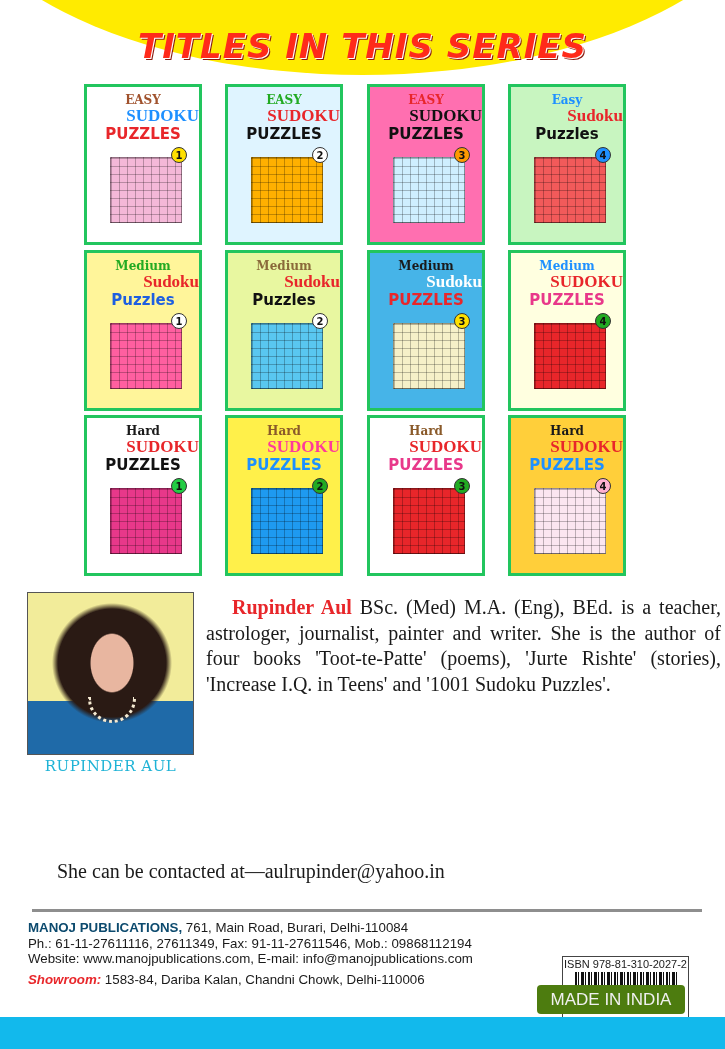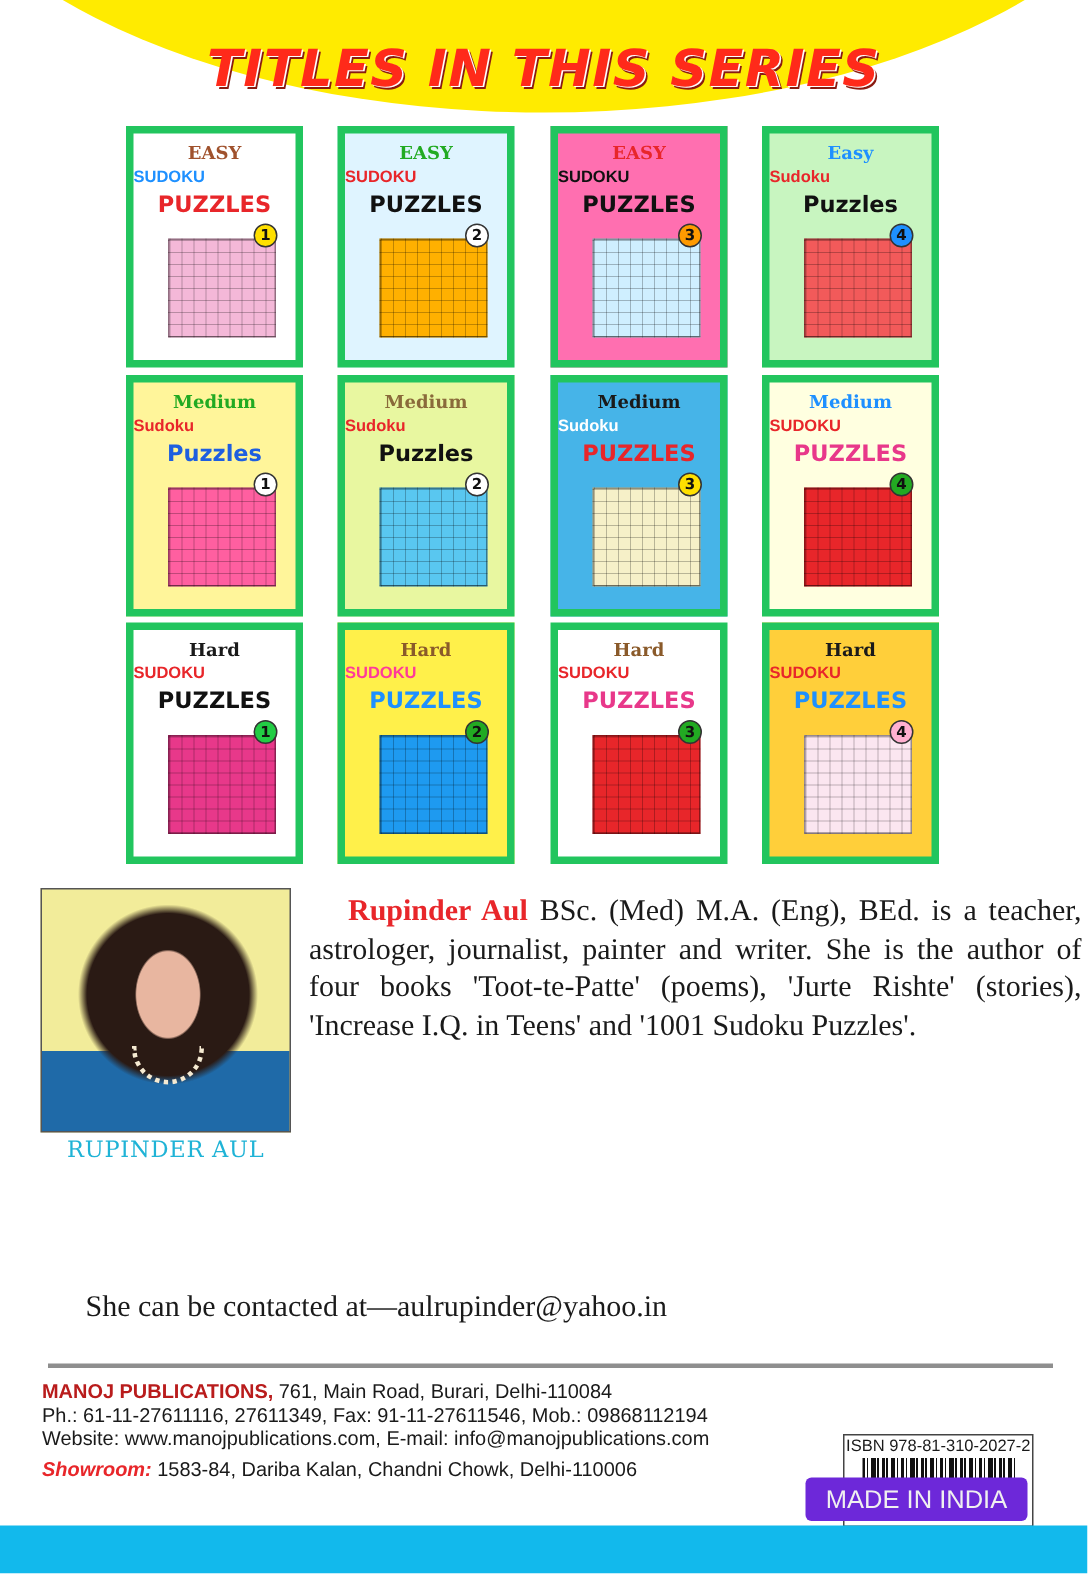--- a/index.html
+++ b/index.html
@@ -11,27 +11,27 @@
     background: #ffeb00; border-radius: 0 0 50% 50% / 0 0 100% 100%;
   }
   .series-title {
     position: absolute; left: 0; right: 0; top: 26px; text-align: center;
     font-family: "DejaVu Sans", sans-serif; font-weight: bold; font-size: 34px;
     letter-spacing: 1px; color: #ff2a1a; font-style: italic;
     text-shadow: 1px 1px 0 #fff, 2px 2px 0 #8a1a10;
   }
 
   .cover {
-    position: absolute; width: 118px; height: 161px; border: 5px solid #22c55e;
+    position: absolute; width: 118px; height: 161px; border: 3px solid #22c55e;
     overflow: hidden; background: #fff;
   }
   .cover .level { position: absolute; left: 0; right: 0; top: 6px; text-align: center;
     font-family: "DejaVu Serif", serif; font-weight: bold; font-size: 12px; }
-  .cover .w1 { position: absolute; left: 0; right: 0; top: 20px; text-align: left;
-    font-family: Liberation Sans, sans-serif; font-weight: bold; font-size: 11px; line-height: 18px; }
+  .cover .w1 { position: absolute; left: 0; right: 0; top: 20px; text-align: right;
+    font-family: Liberation Serif, serif; font-weight: bold; font-size: 17px; line-height: 18px; }
   .cover .w2 { position: absolute; left: 0; right: 0; top: 39px; text-align: center;
     font-family: "DejaVu Sans", sans-serif; font-weight: bold; font-size: 15px; line-height: 17px; }
   .cover .grid {
     position: absolute; width: 72px; height: 66px; left: 23px; top: 70px;
     background-image:
       linear-gradient(rgba(0,0,0,.25) 1px, transparent 1px),
       linear-gradient(90deg, rgba(0,0,0,.25) 1px, transparent 1px);
     background-size: 8px 8px; border: 1px solid rgba(0,0,0,.4);
   }
   .cover .num {
@@ -71,42 +71,42 @@
   .contact {
     position: absolute; left: 57px; top: 860px; font-size: 20px;
   }
 
   .divider { position: absolute; left: 32px; top: 909px; width: 670px; height: 3px; background: #8e8e8e; }
 
   .pub {
     position: absolute; left: 28px; top: 920px; width: 520px;
     font-family: "Liberation Sans", sans-serif; font-size: 13.3px; line-height: 15.5px; color: #1a1a1a;
   }
-  .pub .brand { color: #b91c1c; font-weight: bold; }
+  .pub .brand { color: #0c4a6e; font-weight: bold; }
   .pub .showroom { color: #e8262a; font-weight: bold; font-style: italic; }
   .pub .gap { height: 5px; }
 
   .isbn-box {
     position: absolute; left: 562px; top: 922px; width: 127px; height: 62px;
     border: 1px solid #444; background: #fff; margin-top: 34px;
   }
   .isbn-text { position: absolute; left: 0; right: 0; top: 1px; text-align: center;
     font: 11px "Liberation Sans", sans-serif; }
   .barcode {
     position: absolute; left: 12px; top: 15px; width: 103px; height: 33px;
     background: repeating-linear-gradient(90deg,
       #111 0 2px, #fff 2px 3px, #111 3px 4px, #fff 4px 6px, #111 6px 9px, #fff 9px 10px,
       #111 10px 11px, #fff 11px 13px);
   }
   .barcode-digits { position: absolute; left: 0; right: 0; top: 47px; text-align: center;
     font: 11px "Liberation Sans", sans-serif; letter-spacing: 1.5px; }
 
   .made-badge {
     position: absolute; left: 537px; top: 985px; width: 148px; height: 29px;
-    background: #6d28d9; border-radius: 4px; color: #f0f0f0; text-align: center;
+    background: #4d7c0f; border-radius: 4px; color: #f0f0f0; text-align: center;
     font: 17px/29px "Liberation Sans", sans-serif;
   }
   .bottom-band { position: absolute; left: 0; bottom: 0; width: 725px; height: 32px; background: #12b9ec; }
 </style>
 </head>
 <body>
 
 <div class="top-arc"></div>
 <div class="series-title">TITLES IN THIS SERIES</div>
 

